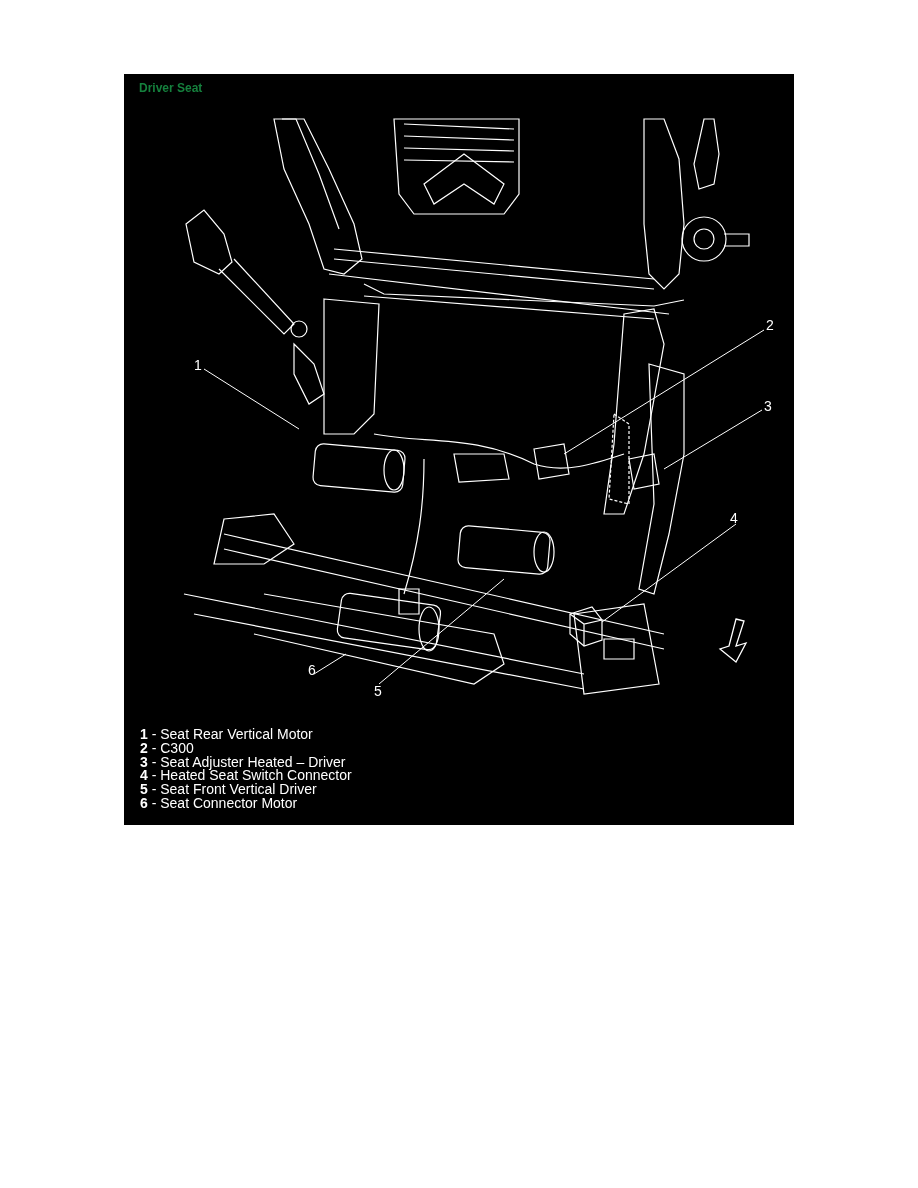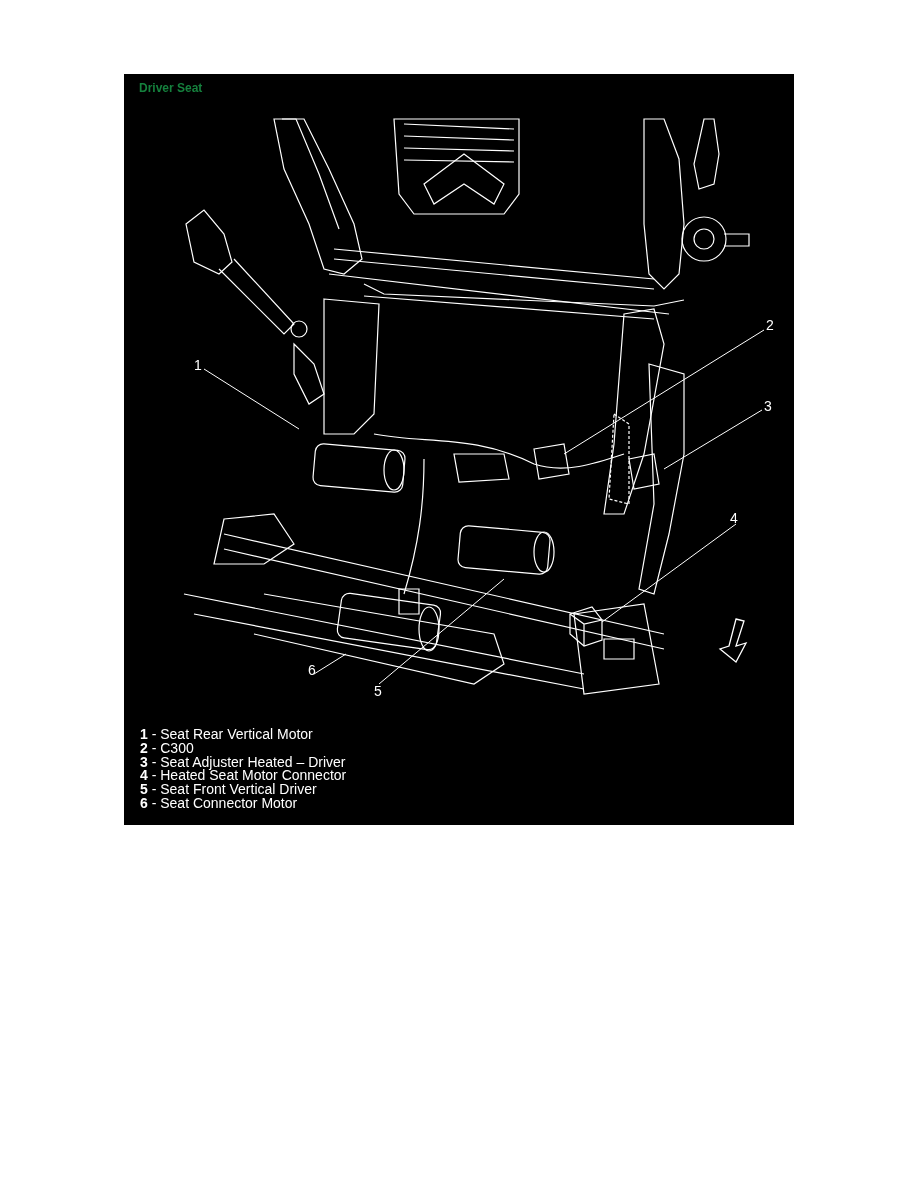--- a/index.html
+++ b/index.html
@@ -108,17 +108,17 @@
   <div class="callout" style="left:642px; top:243px;">2</div>
   <div class="callout" style="left:640px; top:324px;">3</div>
   <div class="callout" style="left:606px; top:436px;">4</div>
   <div class="callout" style="left:250px; top:609px;">5</div>
   <div class="callout" style="left:184px; top:588px;">6</div>
 
   <div class="legend">
     <div class="legend-item"><span class="num">1</span><span> - </span><span>Seat Rear Vertical Motor</span></div>
     <div class="legend-item"><span class="num">2</span><span> - </span><span>C300</span></div>
     <div class="legend-item"><span class="num">3</span><span> - </span><span>Seat Adjuster Heated – Driver</span></div>
-    <div class="legend-item"><span class="num">4</span><span> - </span><span>Heated Seat Motor Connector</span></div>
+    <div class="legend-item"><span class="num">4</span><span> - </span><span>Heated Seat Switch Connector</span></div>
     <div class="legend-item"><span class="num">5</span><span> - </span><span>Seat Front Vertical Driver</span></div>
     <div class="legend-item"><span class="num">6</span><span> - </span><span>Seat Connector Motor</span></div>
   </div>
 </div>
 
 </body></html>

